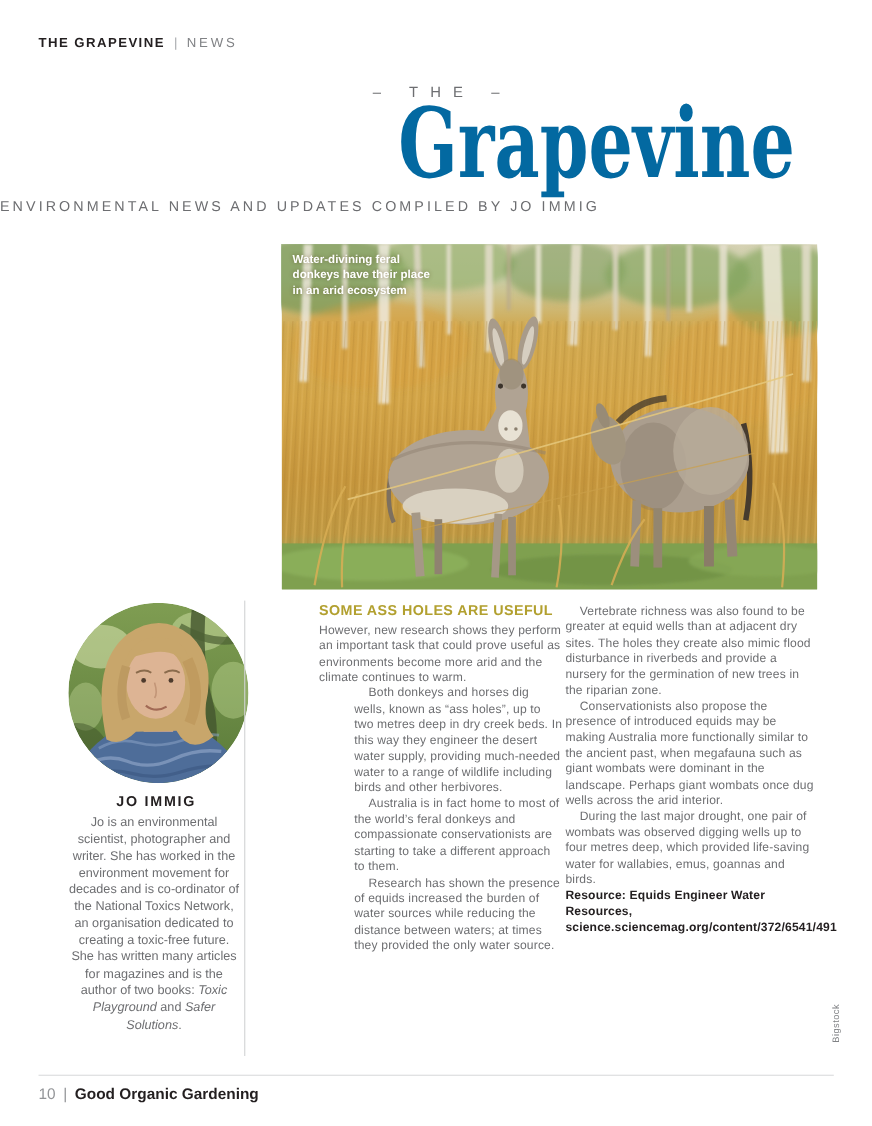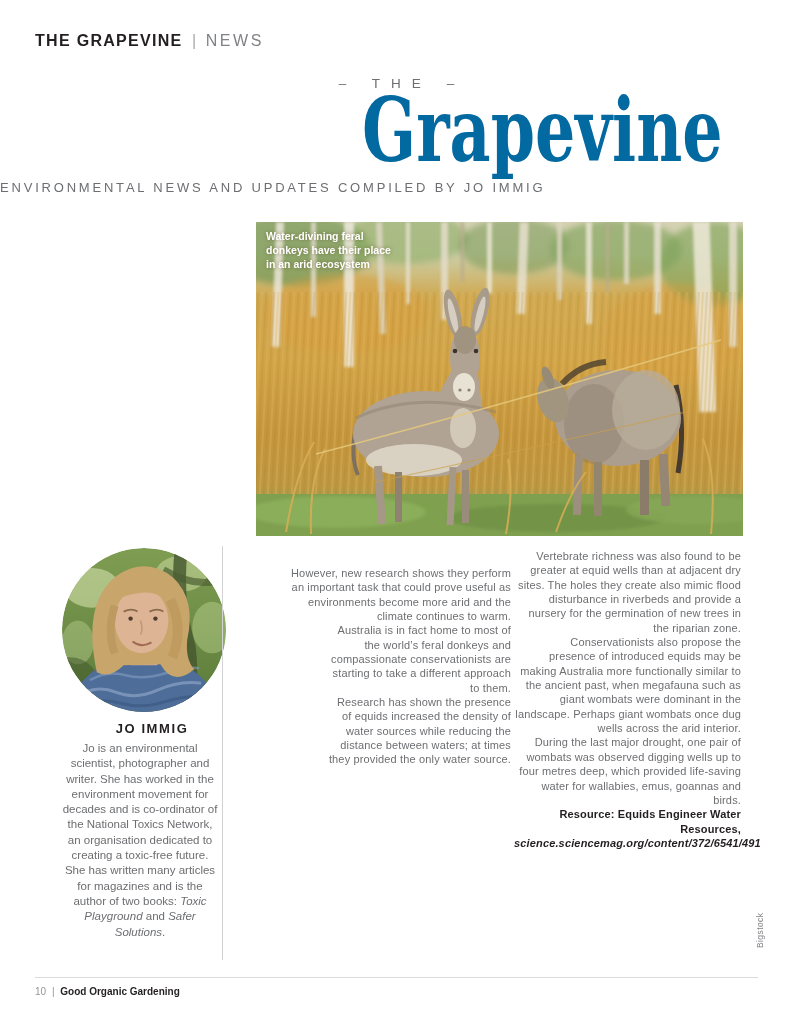--- a/index.html
+++ b/index.html
@@ -1,20 +1,20 @@
 <!DOCTYPE html>
 <html><head>
 <meta charset="utf-8">
 <style>
   html,body{margin:0;padding:0;background:#e9e9e9;}
   #page{position:relative;width:793px;height:1024px;background:#ffffff;margin:0 auto;
         font-family:"Liberation Sans",sans-serif;overflow:hidden;}
 
   
-  .header{position:absolute;left:35px;top:32px;font-size:16px;white-space:nowrap;}
+  .header{position:absolute;left:35px;top:32px;font-size:12px;white-space:nowrap;}
   .header .brand{font-weight:bold;color:#231f20;letter-spacing:1.3px;}
   .header .hsep{color:#a7a9ac;margin:0 5px;font-weight:normal;}
   .header .section{color:#808285;letter-spacing:2.6px;}
 
   
   .kicker{position:absolute;left:0;top:76px;width:100%;text-align:center;
           font-size:13.5px;color:#6d6e71;letter-spacing:11px;text-indent:11px;}
   .title{position:absolute;left:0;top:86px;width:100%;text-align:right;line-height:1;
          font-family:"DejaVu Serif","Liberation Serif",serif;font-weight:bold;
          font-size:88px;color:#0369a1;}
@@ -25,43 +25,43 @@
   
   .photo{position:absolute;left:256px;top:222px;width:550px;height:314px;}
   .photo svg{display:block;}
   .photo-caption{position:absolute;left:10px;top:7px;width:155px;color:#ffffff;
                  font-size:10.5px;font-weight:bold;line-height:1.35;white-space:pre-line;
                  text-shadow:0 0 4px rgba(70,45,0,.45);}
 
   
   .portrait{position:absolute;left:62px;top:548px;width:164px;height:164px;
             border-radius:50%;overflow:hidden;}
-  .sidebar-name{position:absolute;left:45px;top:721px;width:214px;text-align:center;
+  .sidebar-name{position:absolute;left:35px;top:721px;width:214px;text-align:center;
                 font-size:13px;font-weight:bold;letter-spacing:1.6px;color:#231f20;}
   .sidebar-bio{position:absolute;left:61px;top:741px;width:158px;text-align:center;
                font-size:11.5px;line-height:15.3px;color:#6d6e71;}
   .sidebar-bio .it{font-style:italic;}
   .divider{position:absolute;left:222px;top:546px;width:1px;height:414px;background:#d1d3d4;}
 
   
   .headline{position:absolute;left:290px;top:547px;width:225px;font-size:13px;
             font-weight:bold;color:#b2a02f;letter-spacing:.4px;}
   .col{font-size:11px;line-height:14.35px;color:#6d6e71;letter-spacing:.15px;}
-  .col p{margin:0;text-align:right;}
+  .col p{margin:0;}
   .col1{position:absolute;left:290px;top:566px;width:221px;}
   .col2{position:absolute;left:514px;top:549px;width:227px;}
   .col1 p + p{text-indent:13px;margin-left:32px;}
   .col2 [data-bind-list] p{text-indent:13px;}
   .col2 [data-bind-list] p:first-child{text-indent:13px;}
   .resource{margin:0;font-weight:bold;color:#231f20;}
-  .resource .it{font-style:italic;}
+  .resource .it{}
 
   
   .footer-rule{position:absolute;left:35px;top:977px;width:723px;height:1px;background:#dadbdc;}
-  .footer{position:absolute;left:35px;top:986px;font-size:10px;white-space:nowrap;}
+  .footer{position:absolute;left:35px;top:986px;font-size:14px;white-space:nowrap;}
   .footer .pn{color:#939598;}
   .footer .fsep{color:#939598;margin:0 3px;}
   .footer .mag{font-weight:bold;color:#231f20;}
   .credit{position:absolute;left:755px;top:948px;transform-origin:0 0;transform:rotate(-90deg);
           font-size:8.5px;color:#808285;letter-spacing:.4px;}
 </style>
 </head>
 <body>
 
 <div id="page">
@@ -237,24 +237,26 @@
         <path d="M71,94 q9,7 19,1" stroke="#a26a55" stroke-width="2" fill="none"></path>
       </g>
     </svg>
   </div>
 
   <div class="sidebar-name" data-bind="sidebar.name">JO IMMIG</div>
   <div class="sidebar-bio"><span data-bind="sidebar.bio_text1">Jo is an environmental scientist, photographer and writer. She has worked in the environment movement for decades and is co-ordinator of the National Toxics Network, an organisation dedicated to creating a toxic-free future. She has written many articles for magazines and is the author of two books: </span><span class="it" data-bind="sidebar.bio_italic1">Toxic Playground</span><span data-bind="sidebar.bio_text2"> and </span><span class="it" data-bind="sidebar.bio_italic2">Safer Solutions</span><span data-bind="sidebar.bio_text3">.</span></div>
 
   <div class="divider"></div>
 
+  <div class="headline" data-bind="article.headline">SOME ASS HOLES ARE USEFUL</div>
   <div class="col col1" data-bind-list="article.col1">
       <p>However, new research shows they perform an important task that could prove useful as environments become more arid and the climate continues to warm.</p>
+      <p>Both donkeys and horses dig wells, known as “ass holes”, up to two metres deep in dry creek beds. In this way they engineer the desert water supply, providing much-needed water to a range of wildlife including birds and other herbivores.</p>
       <p>Australia is in fact home to most of the world’s feral donkeys and compassionate conservationists are starting to take a different approach to them.</p>
-      <p>Research has shown the presence of equids increased the density of water sources while reducing the distance between waters; at times they provided the only water source.</p>
+      <p>Research has shown the presence of equids increased the burden of water sources while reducing the distance between waters; at times they provided the only water source.</p>
     </div>
   <div class="col col2">
     <div data-bind-list="article.col2">
         <p>Vertebrate richness was also found to be greater at equid wells than at adjacent dry sites. The holes they create also mimic flood disturbance in riverbeds and provide a nursery for the germination of new trees in the riparian zone.</p>
         <p>Conservationists also propose the presence of introduced equids may be making Australia more functionally similar to the ancient past, when megafauna such as giant wombats were dominant in the landscape. Perhaps giant wombats once dug wells across the arid interior.</p>
         <p>During the last major drought, one pair of wombats was observed digging wells up to four metres deep, which provided life-saving water for wallabies, emus, goannas and birds.</p>
       </div>
     <p class="resource"><span data-bind="article.resource_bold">Resource: Equids Engineer Water Resources, </span><span class="it" data-bind="article.resource_italic">science.sciencemag.org/content/372/6541/491</span></p>
   </div>
 

